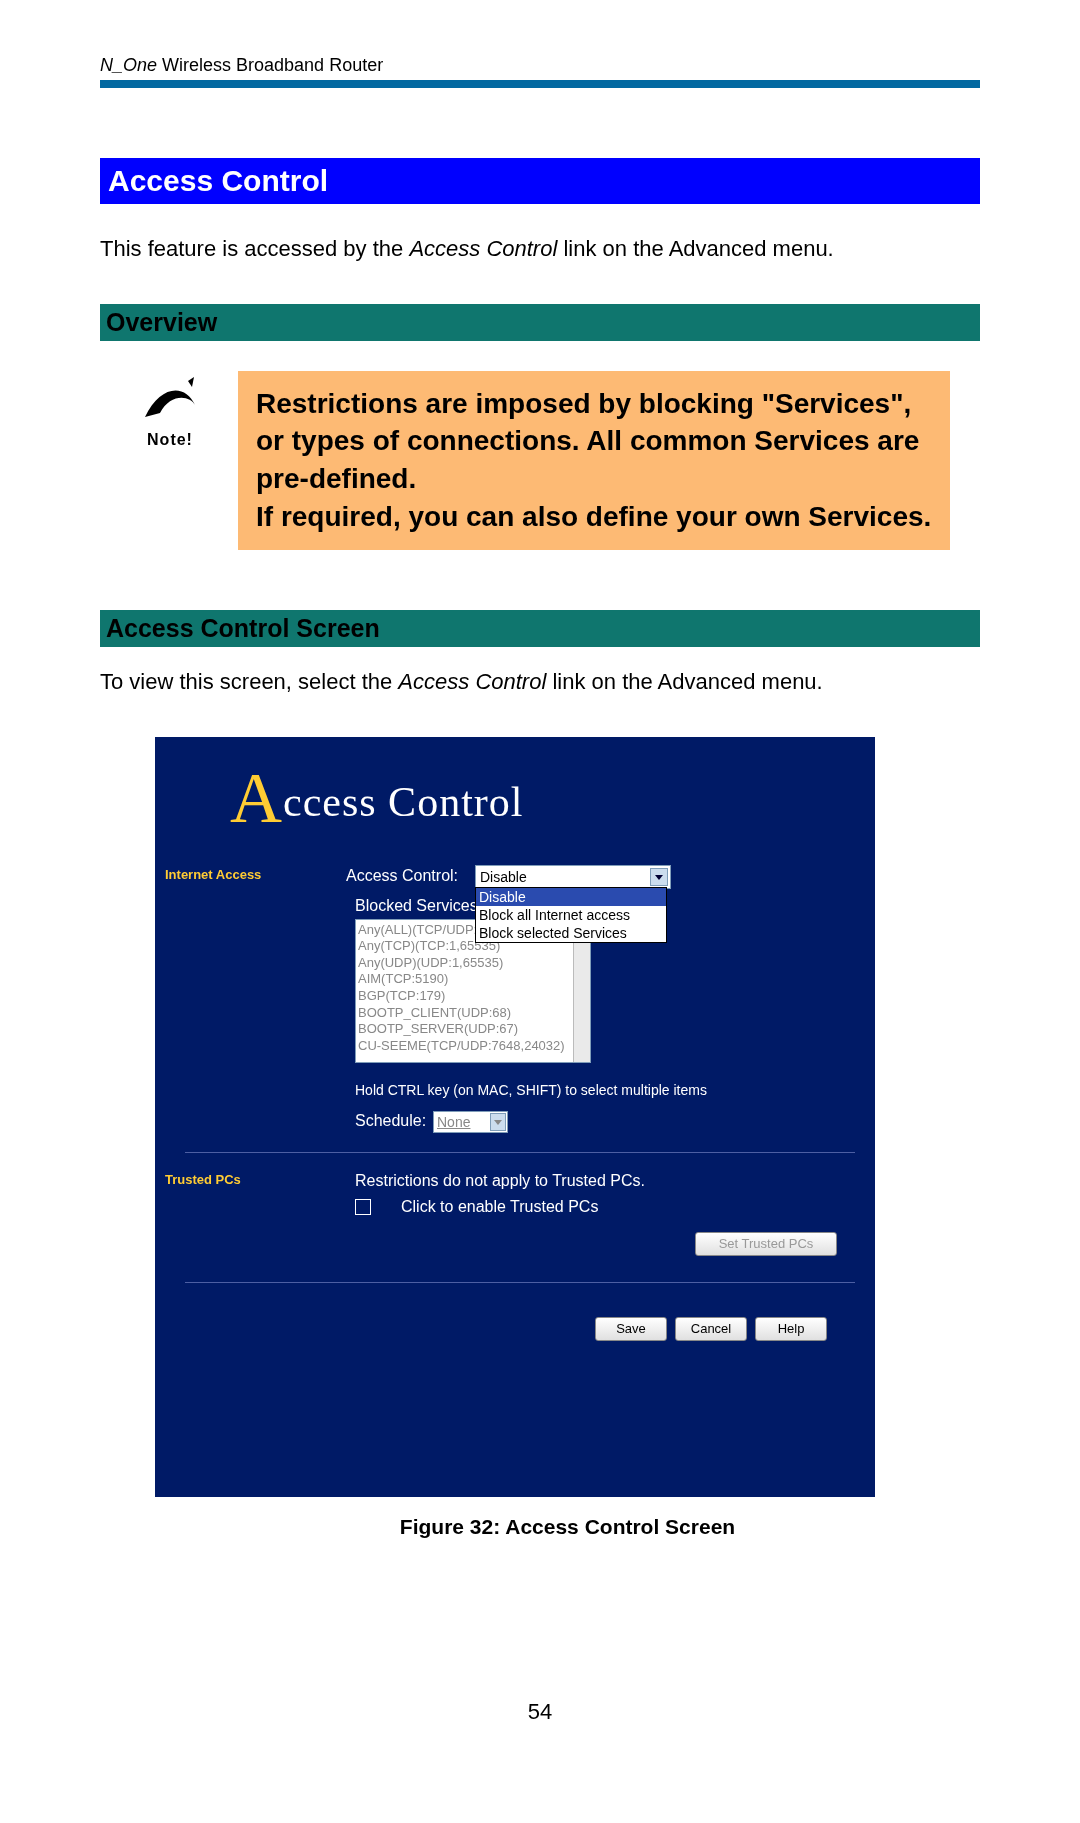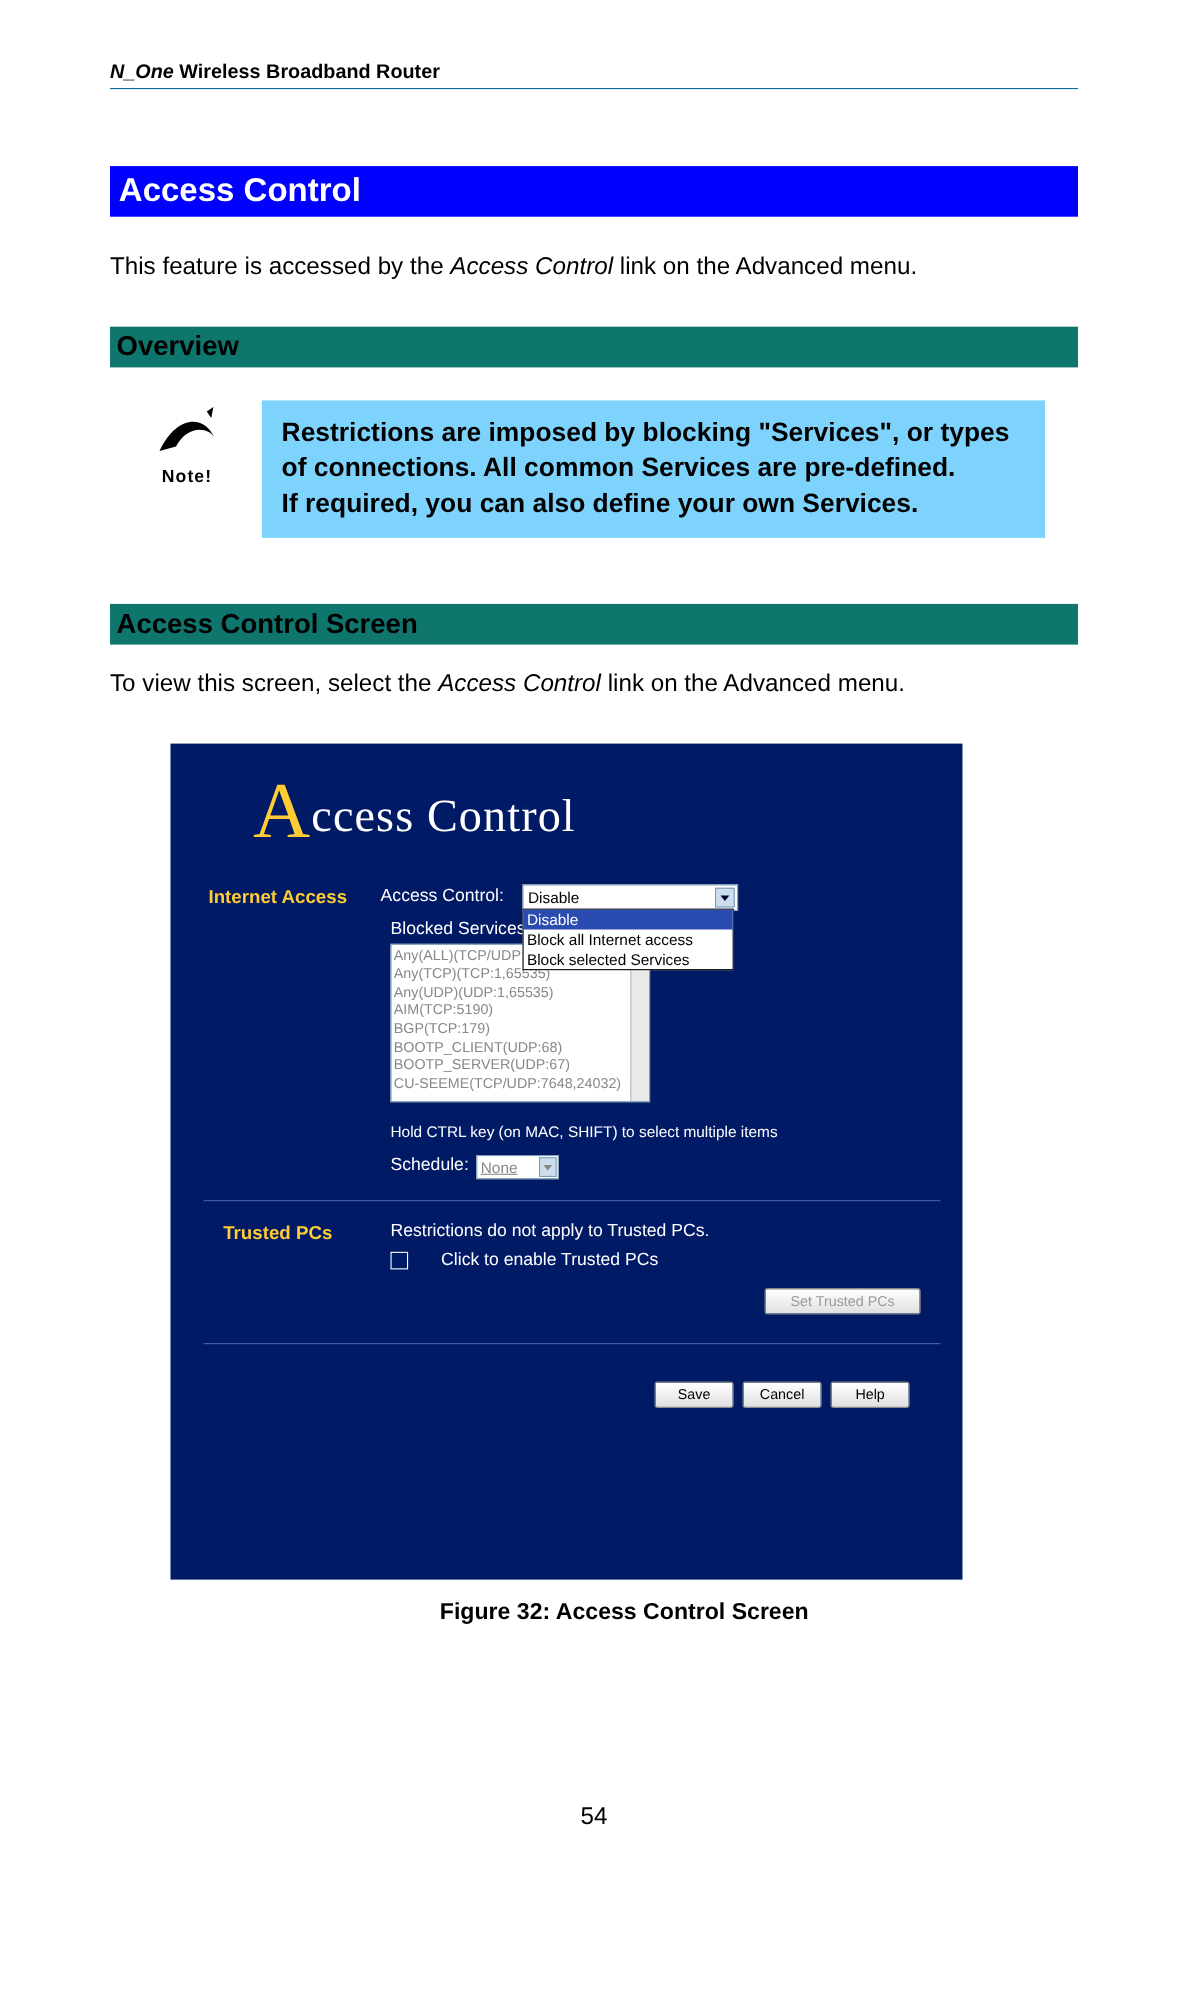--- a/index.html
+++ b/index.html
@@ -8,24 +8,23 @@
     font-family:Arial,Helvetica,sans-serif;
     background:#fff;
     color:#000;
     width:1080px;
   }
   .page{
     padding:55px 100px 60px 100px;
   }
   .header{
     font-size:18px;
-    border-bottom:1px solid #0369a1;
+    border-bottom:8px solid #0369a1;
     padding-bottom:4px;
     margin-bottom:70px;
-    font-weight:bold;
   }
   .header .italic{font-style:italic;}
   .title-bar{
     background:#0000ff;
     color:#fff;
     font-weight:bold;
     font-size:30px;
     padding:6px 8px;
     margin-bottom:30px;
   }
@@ -56,23 +55,23 @@
   .note-icon svg{width:60px;height:50px;}
   .note-label{
     font-family:Liberation Sans, sans-serif;
     font-weight:bold;
     font-size:16px;
     letter-spacing:1px;
     margin-top:2px;
   }
   .note-box{
     flex:1;
-    background:#7dd3fc;
-    font-weight:bold;
-    font-size:24px;
+    background:#fdba74;
+    font-weight:bold;
+    font-size:28px;
     line-height:1.35;
     padding:14px 18px;
   }
   
   .shot-wrap{
     margin-left:55px;
     margin-top:25px;
   }
   .shot{
     width:720px;
@@ -92,22 +91,22 @@
   }
   .shot .big-title .A{
     font-size:72px;
     color:#ffcc33;
     vertical-align:-6px;
   }
   .label-left{
     position:absolute;
     color:#ffcc33;
     font-weight:bold;
-    font-size:17px;
-    text-align:center;
+    font-size:13px;
+    text-align:left;
     width:175px;
   }
   .fld{
     position:absolute;
     font-size:16px;
   }
   .select, .listbox, .smallselect, .btn{
     background:#fff;
     color:#000;
     font-size:14px;

